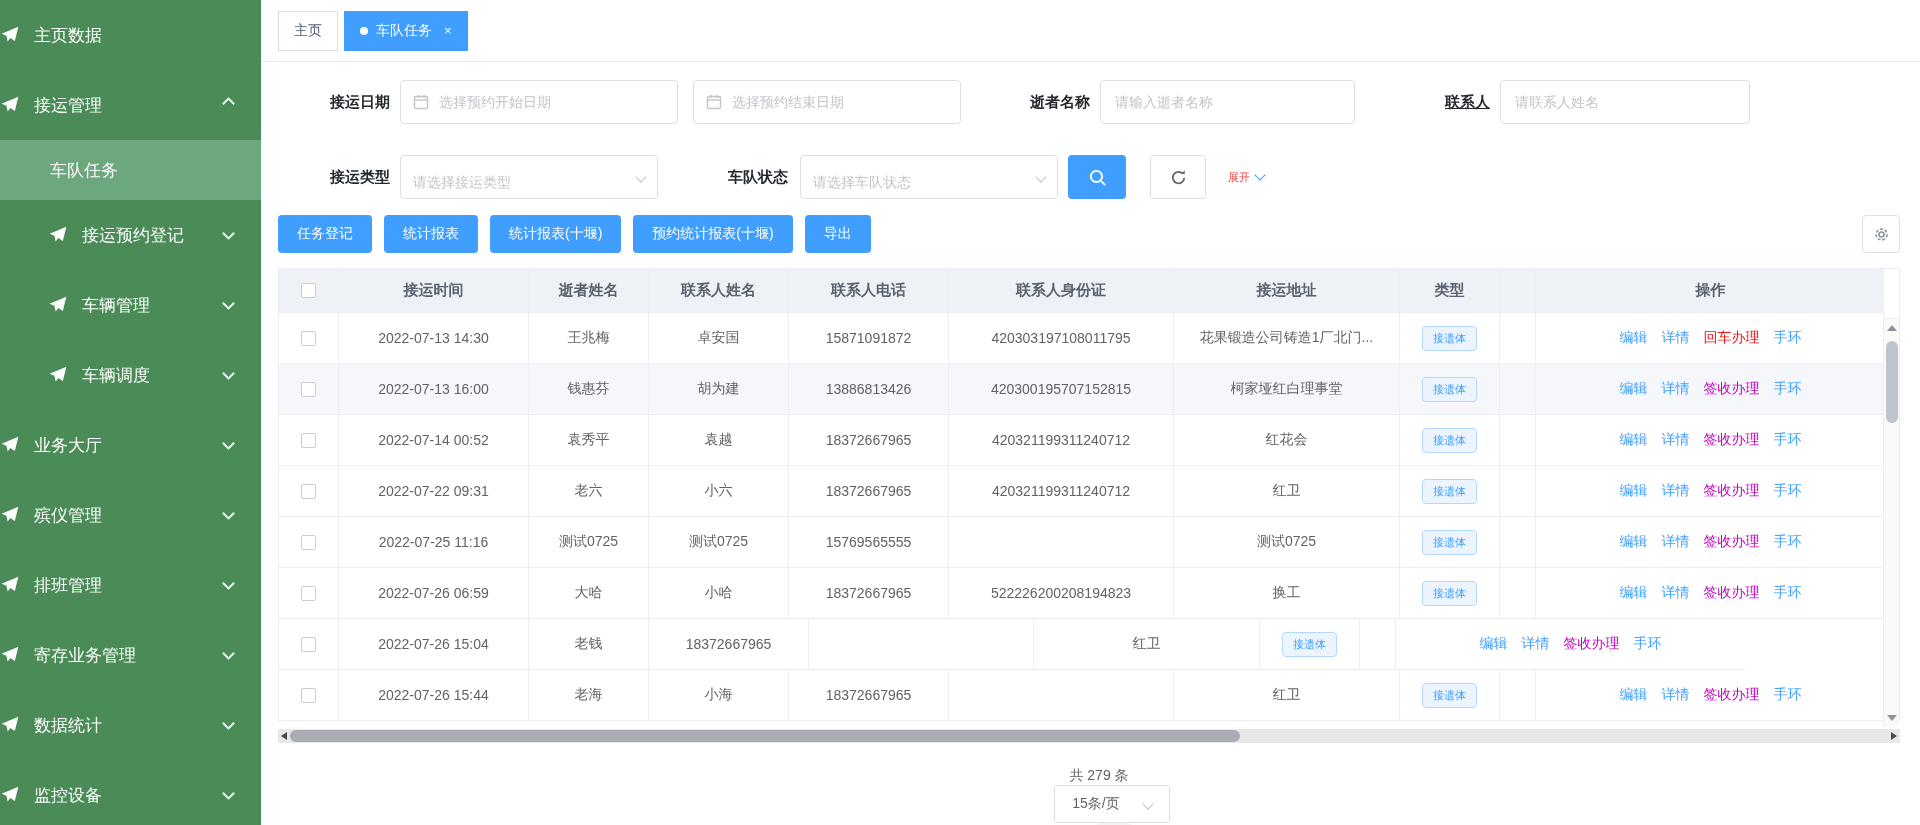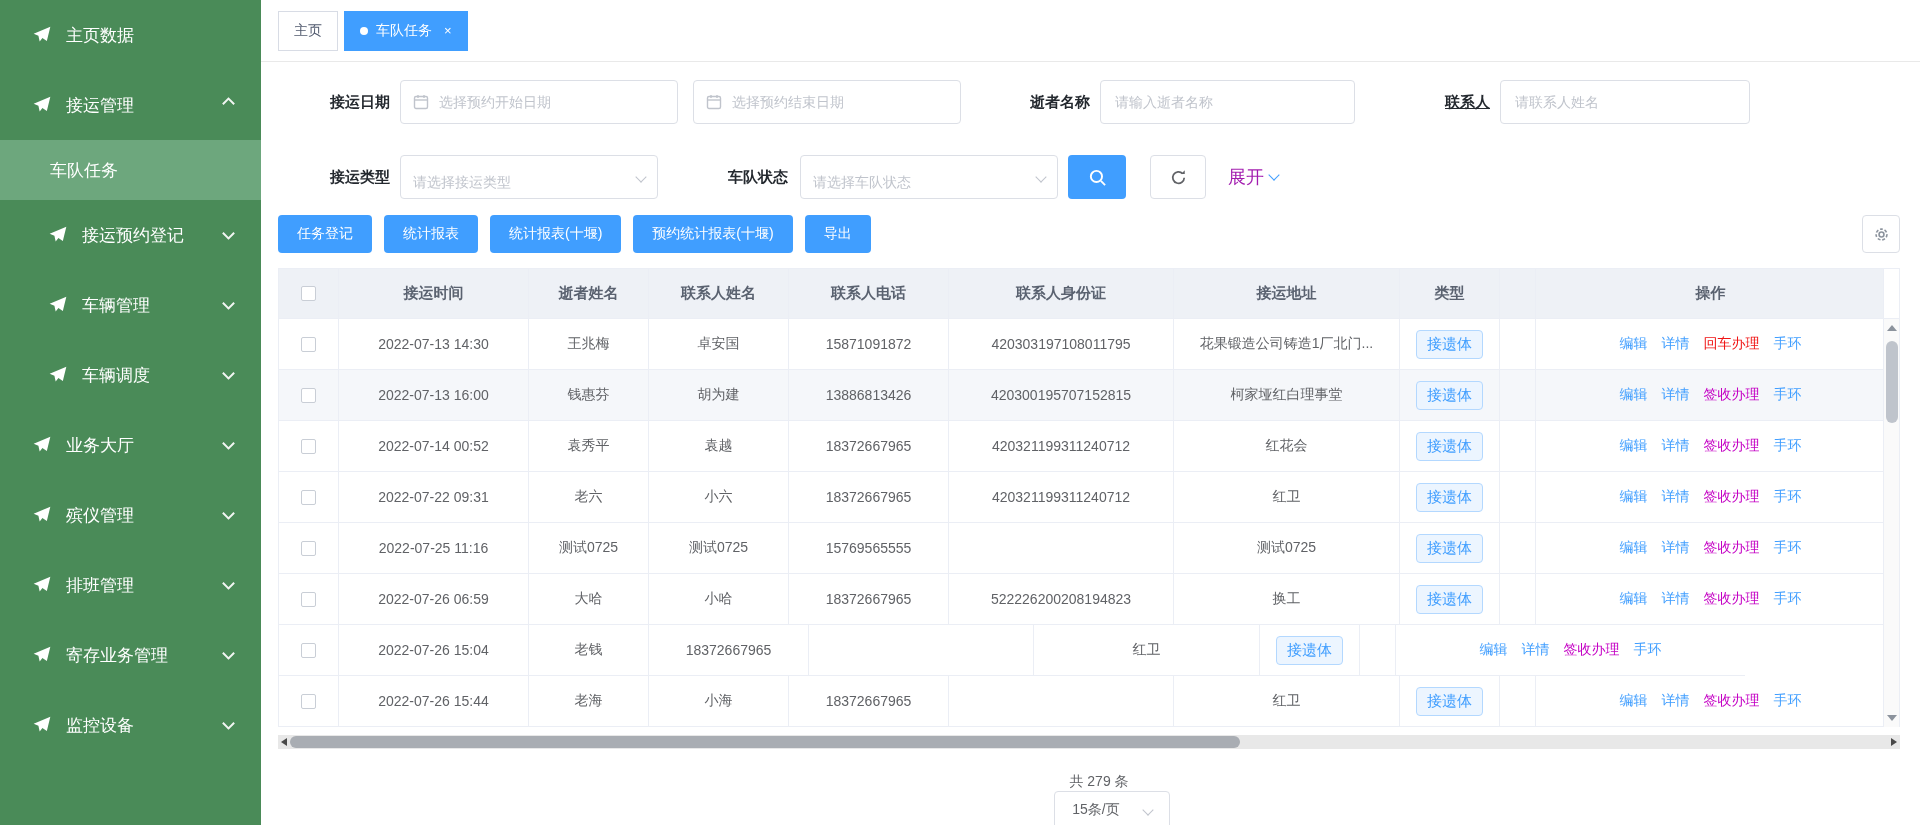--- a/index.html
+++ b/index.html
@@ -7,21 +7,21 @@
   body {
     width:1920px; height:825px; overflow:hidden; background:#fff;
     font-family:"Liberation Sans","DejaVu Sans",sans-serif; color:#606266;
   }
   .app { display:flex; width:1920px; height:825px; }
 
   
   .sidebar { width:261px; flex-shrink:0; background:#4a8b58; overflow:hidden; }
   .side-item { position:relative; display:flex; align-items:center; height:70px;
     color:#fff; font-size:17px; cursor:pointer; }
-  .side-item.lvl1 { padding-left:32px; }
+  .side-item.lvl1 { }
   .side-item.lvl2 { padding-left:48px; }
   .side-item.active { height:60px; background:#6da77d; padding-left:50px; }
   .plane { width:20px; height:20px; margin-right:14px; flex-shrink:0; }
   .chev { width:9px; height:9px; border-right:2px solid rgba(255,255,255,.92);
     border-bottom:2px solid rgba(255,255,255,.92); display:inline-block; }
   .chev.down { transform:rotate(45deg); }
   .chev.up { transform:rotate(-135deg); }
   .side-item .chev { position:absolute; right:28px; top:50%; margin-top:-6px; }
 
   
@@ -50,52 +50,52 @@
   .selchev { width:8px; height:8px; border-right:1.6px solid #c0c4cc;
     border-bottom:1.6px solid #c0c4cc; transform:rotate(45deg); margin-left:8px; }
   .row1 { top:18px; } .row2 { top:93px; }
   .btn-search { position:absolute; top:93px; left:807px; width:58px; height:44px;
     background:#409eff; border:none; border-radius:4px; cursor:pointer;
     display:flex; align-items:center; justify-content:center; }
   .btn-refresh { position:absolute; top:93px; left:889px; width:56px; height:44px;
     background:#fff; border:1px solid #dcdfe6; border-radius:4px; cursor:pointer;
     display:flex; align-items:center; justify-content:center; }
   .expand-link { position:absolute; top:93px; left:967px; height:44px;
-    display:flex; align-items:center; gap:6px; color:#a21caf; font-size:18px; cursor:pointer; }
+    display:flex; align-items:center; gap:6px; color:#ef4444; font-size:11px; cursor:pointer; }
   .expand-link .chevb { width:8px; height:8px; border-right:1.6px solid #409eff;
     border-bottom:1.6px solid #409eff; transform:rotate(45deg); margin-top:-4px; }
 
   
   .toolbar { position:relative; height:38px; margin-top:5px; padding-left:17px;
     display:flex; align-items:center; }
   .btn { height:38px; background:#409eff; color:#fff; border:none; border-radius:4px;
     font-size:14px; padding:0 19px; margin-right:12px; cursor:pointer; font-family:inherit; }
   .gear-btn { position:absolute; right:20px; top:0; width:38px; height:38px;
     border:1px solid #dcdfe6; border-radius:4px; background:#fff; cursor:pointer;
     display:flex; align-items:center; justify-content:center; }
 
   
   .table { margin:15px 0 0 17px; width:1622px; border:1px solid #ebeef5; border-bottom:none;
     position:relative; }
   .trow { display:flex; width:1606px; height:51px; background:#fff; }
   .trow.stripe { background:#f5f7fa; }
-  .thead { height:50px; background:#bef264; }
+  .thead { height:44px; background:#bef264; }
   .tcell { border-right:1px solid #ebeef5; border-bottom:1px solid #ebeef5;
     display:flex; align-items:center; justify-content:center; font-size:14px;
     color:#606266; overflow:hidden; white-space:nowrap; padding:0 6px; }
   .thead .tcell { font-weight:bold; color:#5a6270; font-size:15px; background:#eef1f6; }
   .c0{width:60px;} .c1{width:190px;} .c2{width:120px;} .c3{width:140px;}
   .c4{width:160px;} .c5{width:225px;} .c6{width:226px;} .c7{width:100px;}
   .c8{width:36px;} .c9{width:349px; border-right:none;}
   .gutter { position:absolute; right:0; top:0; width:16px; height:50px; background:#fff;
     border-left:1px solid #ebeef5; border-bottom:1px solid #ebeef5; }
   .cb { width:15px; height:15px; border:1px solid #c9ced6; border-radius:2px;
     background:#fff; cursor:pointer; }
   .badge { padding:4px 10px; background:#ecf5ff; border:1px solid #b3d8ff;
-    color:#409eff; border-radius:4px; font-size:15px; }
+    color:#409eff; border-radius:4px; font-size:11px; }
   .alink { color:#409eff; margin:0 7px; cursor:pointer; }
   .alink.danger { color:#f01414; }
   .alink.magenta { color:#c400c4; }
   .vscroll { position:absolute; right:0; top:50px; width:16px; height:408px;
     background:#fafafa; border-left:1px solid #ebeef5; }
   .vthumb { position:absolute; left:2px; top:22px; width:12px; height:82px;
     background:#bfc4cc; border-radius:6px; }
   .arr { width:0; height:0; border-left:5px solid transparent; border-right:5px solid transparent;
     position:absolute; left:3px; }
   .arr.up { border-bottom:6px solid #8c939d; top:6px; }
@@ -198,20 +198,27 @@
       <svg class="plane" viewBox="0 0 24 24">
           <path d="M22 2 2 10.6l5.7 2.3 1.5 6.9 3.3-4.3 5.3 3.7z" fill="#fff"></path>
         </svg>
       <span>寄存业务管理</span>
       <span class="chev down"></span>
     </div>
     <div class="side-item lvl1">
       <svg class="plane" viewBox="0 0 24 24">
           <path d="M22 2 2 10.6l5.7 2.3 1.5 6.9 3.3-4.3 5.3 3.7z" fill="#fff"></path>
         </svg>
+      <span>数据统计</span>
+      <span class="chev down"></span>
+    </div>
+    <div class="side-item lvl1">
+      <svg class="plane" viewBox="0 0 24 24">
+          <path d="M22 2 2 10.6l5.7 2.3 1.5 6.9 3.3-4.3 5.3 3.7z" fill="#fff"></path>
+        </svg>
       <span>监控设备</span>
       <span class="chev down"></span>
     </div>
   </aside>
 
   <main class="content">
 
     <div class="tabbar">
       <div class="tab">
         <span>主页</span>

